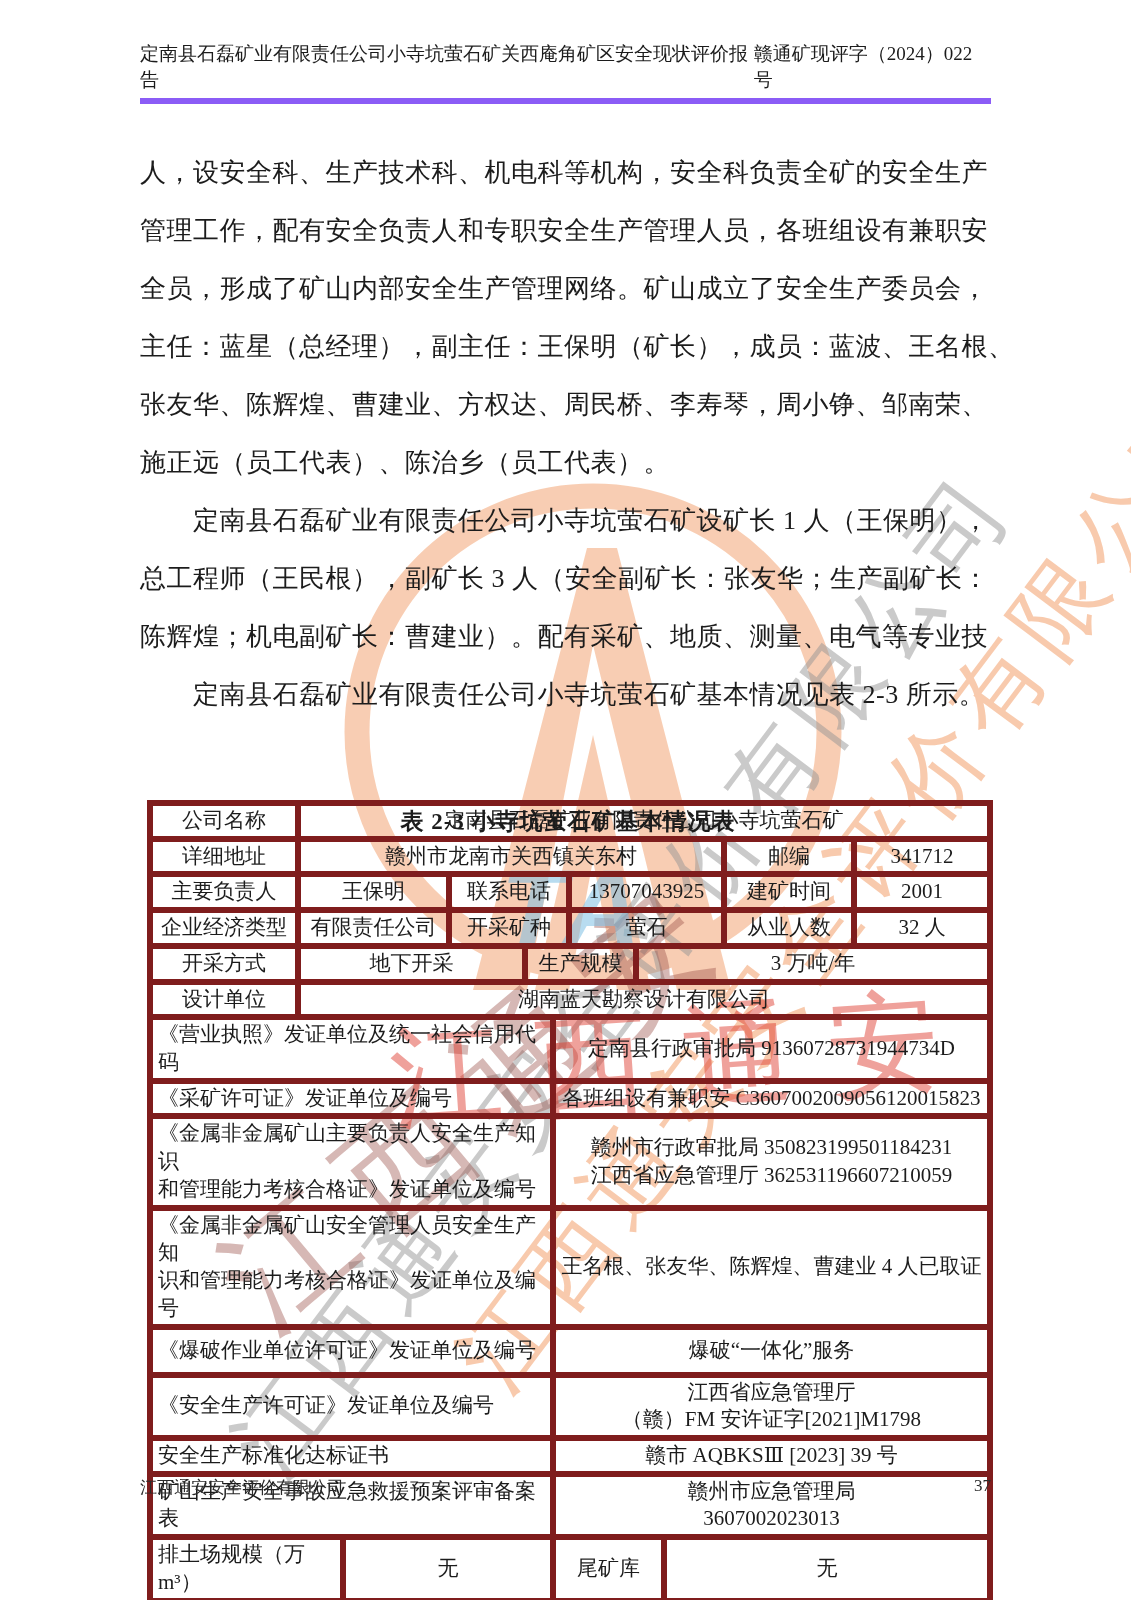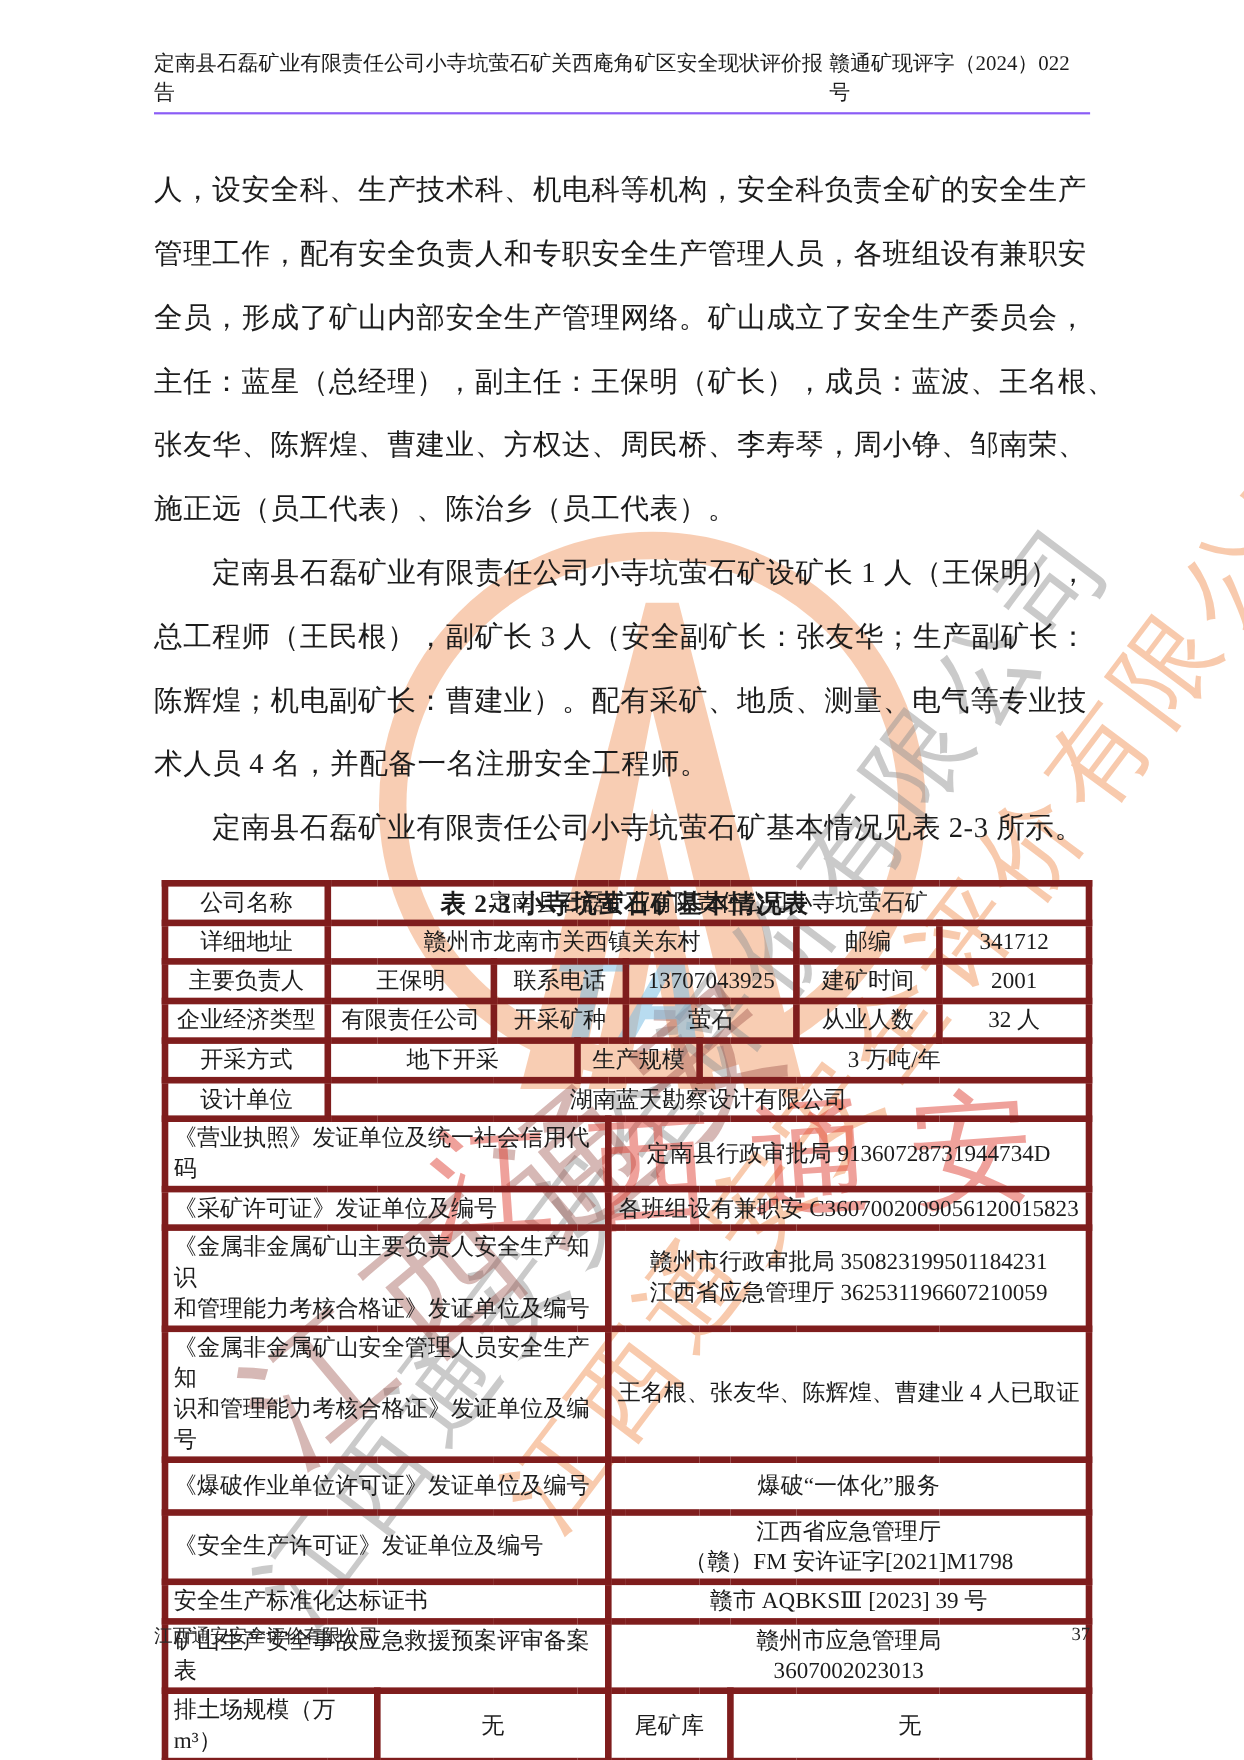--- a/index.html
+++ b/index.html
@@ -31,21 +31,21 @@
   .wm-blue{
     left:515px;top:845px;transform:skewX(-12deg);
     font-size:108px;font-weight:bold;
     font-family:"Liberation Sans","DejaVu Sans",sans-serif;
     letter-spacing:6px;color:rgba(126,192,228,.55);
   }
   
   .content{position:absolute;inset:0;z-index:2;}
   .header{
     position:absolute;left:140px;width:851px;top:70px;height:34px;
-    border-bottom:2px solid #8b5cf6;display:flex;justify-content:space-between;
+    border-bottom:6px solid #8b5cf6;display:flex;justify-content:space-between;
     align-items:flex-end;font-size:19px;padding-bottom:5px;box-sizing:border-box;
   }
   .body-text{position:absolute;left:140px;top:144px;width:852px;font-size:26px;letter-spacing:.5px;}
   .tline{height:58px;line-height:58px;white-space:nowrap;}
   .indent{text-indent:53px;}
   .table-title{
     position:absolute;left:148px;width:840px;top:766px;text-align:center;
     font-size:23px;font-weight:bold;letter-spacing:1px;margin-top:40px;
   }
   table.basic{
@@ -90,21 +90,20 @@
     <div class="body-text">
       <div class="tline">人，设安全科、生产技术科、机电科等机构，安全科负责全矿的安全生产</div>
       <div class="tline">管理工作，配有安全负责人和专职安全生产管理人员，各班组设有兼职安</div>
       <div class="tline">全员，形成了矿山内部安全生产管理网络。矿山成立了安全生产委员会，</div>
       <div class="tline">主任：蓝星（总经理），副主任：王保明（矿长），成员：蓝波、王名根、</div>
       <div class="tline">张友华、陈辉煌、曹建业、方权达、周民桥、李寿琴，周小铮、邹南荣、</div>
       <div class="tline">施正远（员工代表）、陈治乡（员工代表）。</div>
       <div class="tline indent">定南县石磊矿业有限责任公司小寺坑萤石矿设矿长 1 人（王保明），</div>
       <div class="tline">总工程师（王民根），副矿长 3 人（安全副矿长：张友华；生产副矿长：</div>
       <div class="tline">陈辉煌；机电副矿长：曹建业）。配有采矿、地质、测量、电气等专业技</div>
-      <div class="tline">术人员 4 名，并配备一名注册安全工程师。</div>
       <div class="tline indent">定南县石磊矿业有限责任公司小寺坑萤石矿基本情况见表 2-3 所示。</div>
     </div>
 
     <div class="table-title">表 2-3 小寺坑萤石矿基本情况表</div>
 
     <table class="basic">
       <colgroup>
         <col style="width:148px">
           <col style="width:45px">
           <col style="width:106px">

